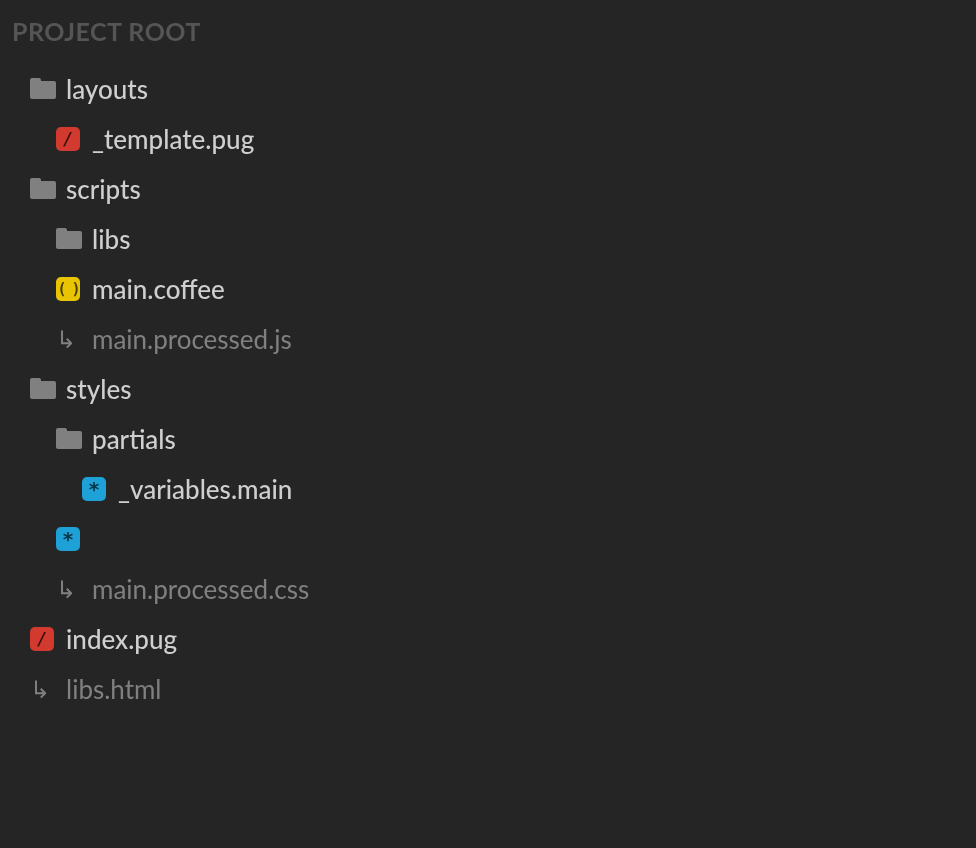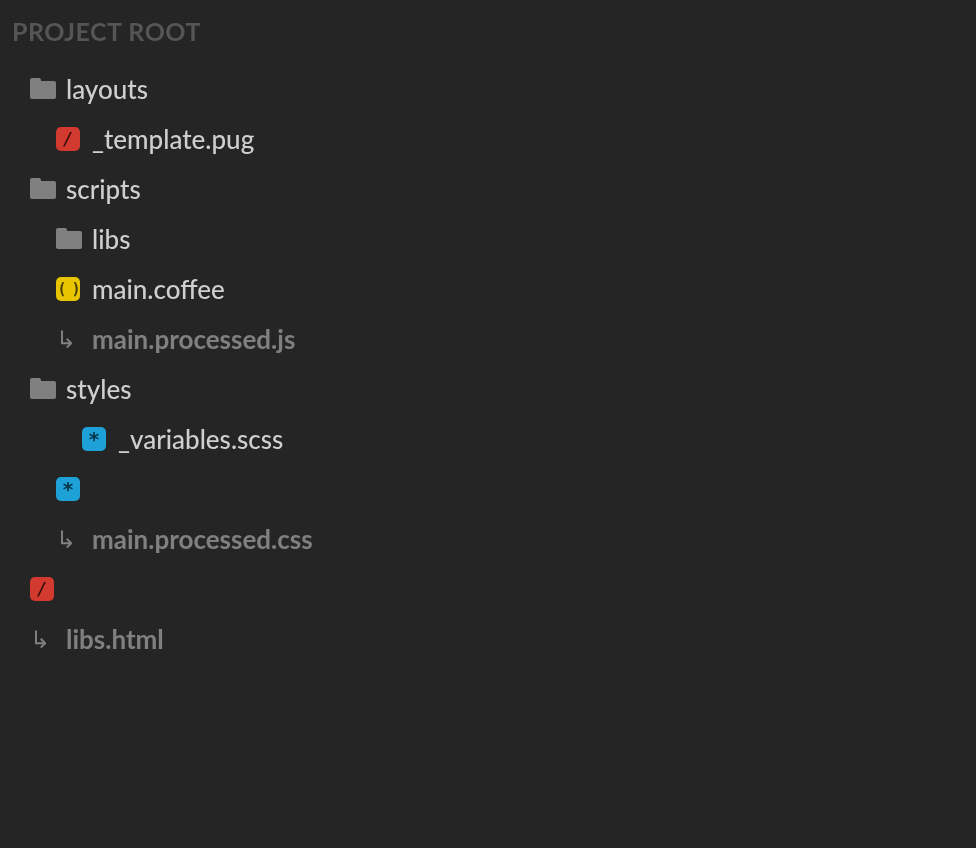--- a/index.html
+++ b/index.html
@@ -46,21 +46,21 @@
     display: flex;
     align-items: center;
     justify-content: flex-start;
   }
   .label {
     color: #cfcfcf;
     font-weight: 500;
   }
   .label-dim {
     color: #808080;
-    font-weight: 700;
+    font-weight: 400;
   }
   
   .folder-icon {
     width: 26px;
     height: 20px;
     position: relative;
   }
   .folder-icon::before {
     content: "";
     position: absolute;
@@ -181,28 +181,34 @@
     <span class="label-dim">main.processed.js</span>
   </div>
 
   <div class="row indent-0">
     <span class="icon-slot">
         <span class="folder-icon"></span>
       </span>
     <span class="label">styles</span>
   </div>
 
+  <div class="row indent-1">
+    <span class="icon-slot">
+        <span class="folder-icon"></span>
+      </span>
+    <span class="label">partials</span>
+  </div>
 
   <div class="row indent-2">
     <span class="icon-slot">
         <span class="file-badge badge-scss">
           <span class="glyph">*</span>
         </span>
       </span>
-    <span class="label">_variables.scss</span>
+    <span class="label">_variables.main</span>
   </div>
 
   <div class="row indent-1">
     <span class="icon-slot">
         <span class="file-badge badge-scss">
           <span class="glyph">*</span>
         </span>
       </span>
   </div>
 
@@ -212,20 +218,21 @@
       </span>
     <span class="label-dim">main.processed.css</span>
   </div>
 
   <div class="row indent-0">
     <span class="icon-slot">
         <span class="file-badge badge-pug">
           <span class="glyph">/</span>
         </span>
       </span>
+    <span class="label">index.pug</span>
   </div>
 
   <div class="row indent-0">
     <span class="arrow-slot">
         <span class="derived-arrow">↳</span>
       </span>
     <span class="label-dim">libs.html</span>
   </div>
 
 </div>

